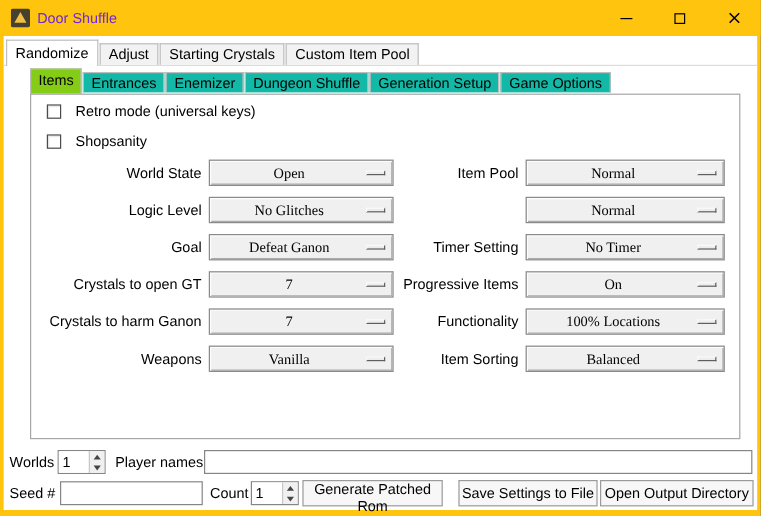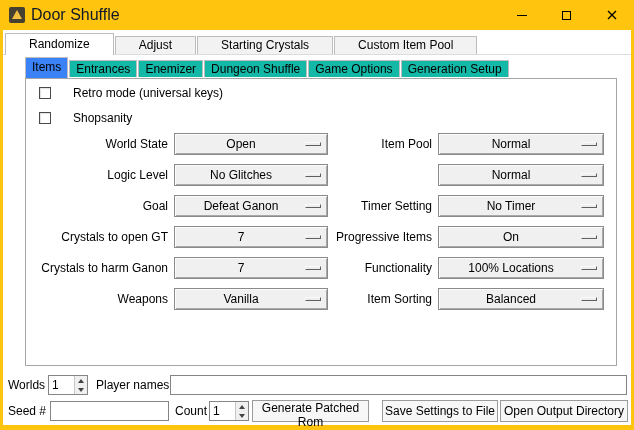--- a/index.html
+++ b/index.html
@@ -8,51 +8,51 @@
     --control-bg:#F0F0F0;
     --border:#9B9B9B;
   }
   *{box-sizing:border-box;margin:0;padding:0;}
   body{background:#555;font-family:"Liberation Sans",sans-serif;font-size:12px;color:#000;}
   .window{position:relative;width:634px;height:430px;background:var(--titlebar);overflow:hidden;}
 
   
   .titlebar{position:absolute;top:0;left:0;right:0;height:30px;display:flex;align-items:center;background:var(--titlebar);}
   .app-icon{width:16px;height:16px;margin:0 6px 0 9px;flex:0 0 auto;}
-  .title-text{font-size:16px;color:#0f172a;}
+  .title-text{font-size:12px;color:#6d28d9;}
   .win-controls{margin-left:auto;display:flex;height:30px;}
   .win-btn{width:45px;height:30px;display:flex;align-items:center;justify-content:center;cursor:default;}
   .glyph-min{width:10px;height:1px;background:#000;display:block;}
   .glyph-max{width:9px;height:9px;border:1px solid #000;display:block;}
 
   
   .content{position:absolute;top:30px;left:3px;right:3px;bottom:5px;background:var(--window-bg);}
 
   
   .outer-tabs{position:absolute;top:3px;left:2px;height:22px;display:flex;align-items:flex-end;z-index:3;}
   .nb-line{position:absolute;top:24px;left:0;width:100%;height:1px;background:#dcdcdc;z-index:1;}
-  .tab{height:18px;line-height:17px;padding:0 23px;border:1px solid #bdbdbd;border-bottom:none;background:#f2f2f2;margin-bottom:1px;margin-right:1px;white-space:nowrap;cursor:default;}
+  .tab{height:18px;line-height:17px;padding:0 7px;border:1px solid #bdbdbd;border-bottom:none;background:#f2f2f2;margin-bottom:1px;margin-right:1px;white-space:nowrap;cursor:default;}
   .tab.active{height:22px;line-height:21px;background:#fff;margin-bottom:0;position:relative;z-index:4;}
 
   
   .inner-tabs{position:absolute;top:27px;left:22px;height:21px;display:flex;align-items:flex-end;z-index:3;}
   .subtab{height:17px;line-height:16px;padding:0 6px;border:1px solid #bdbdbd;border-bottom:none;background:#14b8a6;margin-bottom:1px;margin-right:1px;white-space:nowrap;cursor:default;}
-  .subtab.active{height:21px;line-height:19px;background:#3b82f6;margin-bottom:0;position:relative;z-index:4;}
+  .subtab.active{height:21px;line-height:19px;background:#84cc16;margin-bottom:0;position:relative;z-index:4;}
 
   
   .panel{position:absolute;top:48px;left:22px;width:592px;height:288px;border:1px solid #a6a6a6;background:#fff;z-index:2;}
 
-  .check-row{position:absolute;left:13px;height:14px;display:flex;align-items:center;gap:22px;}
+  .check-row{position:absolute;left:13px;height:14px;display:flex;align-items:center;gap:12px;}
   .checkbox{width:12px;height:12px;background:#fff;border:1px solid #4a4a4a;flex:0 0 auto;box-shadow:inset 1px 1px 1px rgba(0,0,0,.12);}
 
   .opt-row{position:absolute;left:0;width:100%;height:22px;}
   .opt-label{position:absolute;top:0;height:22px;line-height:22px;text-align:right;white-space:nowrap;}
   .opt-label.l{left:8px;width:134px;}
   .opt-label.r{left:256px;width:150px;}
-  .dropdown{position:absolute;top:0;height:22px;background:var(--control-bg);border:1px solid #8a8a8a;box-shadow:inset 1px 1px 0 #fdfdfd, inset -1px -1px 0 #a9a9a9;display:flex;align-items:center;justify-content:center;cursor:default;}
+  .dropdown{position:absolute;top:0;height:22px;background:var(--control-bg);border:1px solid #8a8a8a;box-shadow:inset 1px 1px 0 #fdfdfd, inset -1px -1px 0 #a9a9a9;display:flex;align-items:center;justify-content:center;cursor:default;font-family:Liberation Serif, serif;}
   .dropdown.l{left:148px;width:154px;}
   .dropdown.r{left:412px;width:166px;}
   .dd-value{padding-right:20px;white-space:nowrap;}
   .dd-ind{position:absolute;right:6px;top:8px;width:16px;height:4px;background:#ededed;border-top:1px solid #fafafa;border-left:1px solid #fafafa;border-bottom:1px solid #5f5f5f;border-right:1px solid #5f5f5f;}
 
   
   .f-label{position:absolute;height:20px;line-height:20px;white-space:nowrap;}
   .entry{position:absolute;height:20px;border:1px solid #858585;background:#fff;font-family:"Liberation Sans",sans-serif;font-size:12px;padding:0 3px;outline:none;}
   .spinbox{position:absolute;height:20px;width:40px;border:1px solid #858585;background:#fff;display:flex;}
   .spin-input{flex:1;min-width:0;border:none;outline:none;font-family:"Liberation Sans",sans-serif;font-size:12px;padding:0 0 0 3px;background:#fff;}
@@ -99,22 +99,22 @@
       <div class="tab">Adjust</div>
       <div class="tab">Starting Crystals</div>
       <div class="tab">Custom Item Pool</div>
     </div>
 
     <div class="inner-tabs">
       <div class="subtab active">Items</div>
       <div class="subtab">Entrances</div>
       <div class="subtab">Enemizer</div>
       <div class="subtab">Dungeon Shuffle</div>
+      <div class="subtab">Generation Setup</div>
       <div class="subtab">Game Options</div>
-      <div class="subtab">Generation Setup</div>
     </div>
 
     <div class="panel">
 
       <div class="check-row" style="top:7px">
         <span class="checkbox"></span>
         <span>Retro mode (universal keys)</span>
       </div>
       <div class="check-row" style="top:32px">
         <span class="checkbox"></span>

